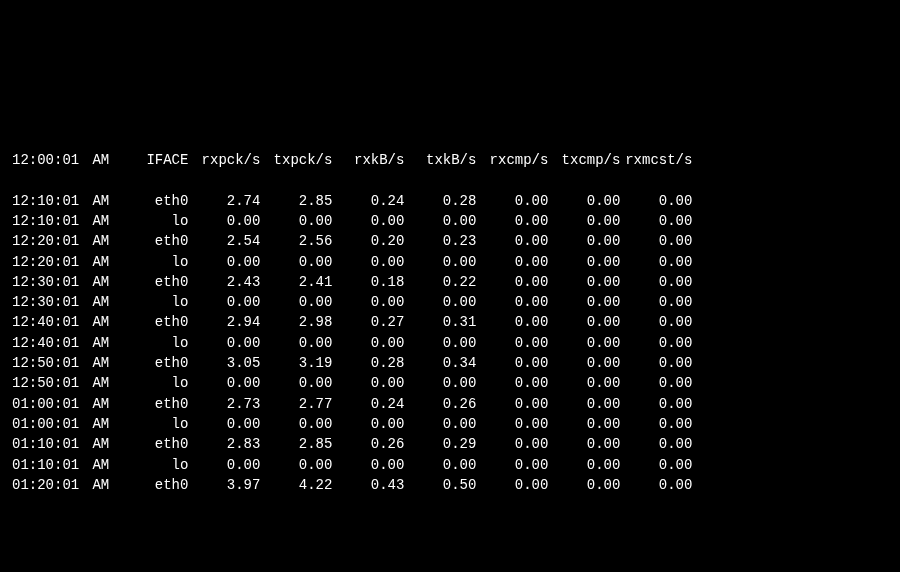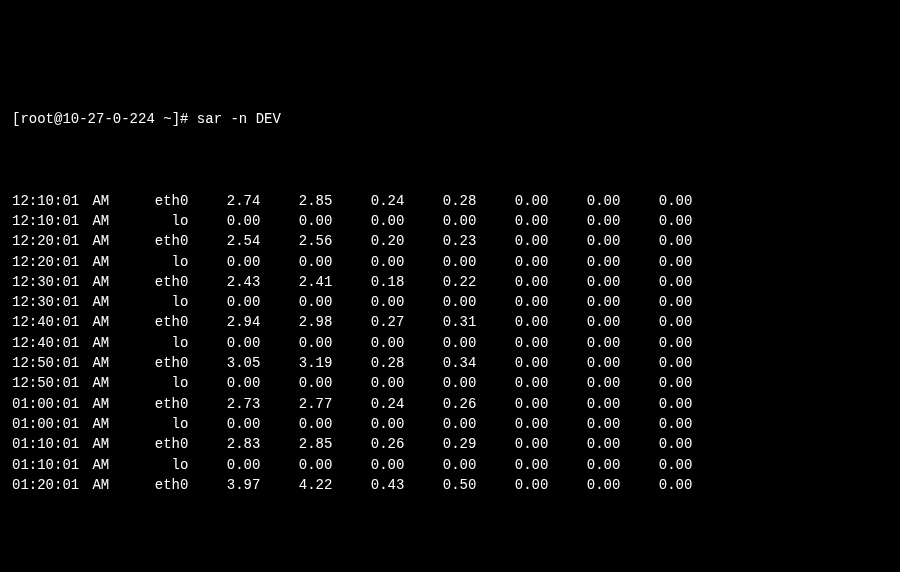--- a/index.html
+++ b/index.html
@@ -23,19 +23,19 @@
     .iface { width: 72px; text-align: right; }
     .col { width: 72px; text-align: right; }
     .header-line span { display: inline; }
   </style>
 </head>
 <body>
 
 
 
 <div>
-<div class="row"><span>[root@10-27-0-224 ~]# </span><span>sar -n DEV</span></div>
 <div class="row"> </div>
+<div class="row"><span class="cell time">12:00:01</span> <span class="cell ampm">AM</span><span class="cell iface">IFACE</span><span class="cell col">rxpck/s</span><span class="cell col">txpck/s</span><span class="cell col">rxkB/s</span><span class="cell col">txkB/s</span><span class="cell col">rxcmp/s</span><span class="cell col">txcmp/s</span><span class="cell col">rxmcst/s</span></div>
 <div id="data-rows"><div class="row"><span class="cell time">12:10:01</span> <span class="cell ampm">AM</span><span class="cell iface">eth0</span><span class="cell col">2.74</span><span class="cell col">2.85</span><span class="cell col">0.24</span><span class="cell col">0.28</span><span class="cell col">0.00</span><span class="cell col">0.00</span><span class="cell col">0.00</span></div><div class="row"><span class="cell time">12:10:01</span> <span class="cell ampm">AM</span><span class="cell iface">lo</span><span class="cell col">0.00</span><span class="cell col">0.00</span><span class="cell col">0.00</span><span class="cell col">0.00</span><span class="cell col">0.00</span><span class="cell col">0.00</span><span class="cell col">0.00</span></div><div class="row"><span class="cell time">12:20:01</span> <span class="cell ampm">AM</span><span class="cell iface">eth0</span><span class="cell col">2.54</span><span class="cell col">2.56</span><span class="cell col">0.20</span><span class="cell col">0.23</span><span class="cell col">0.00</span><span class="cell col">0.00</span><span class="cell col">0.00</span></div><div class="row"><span class="cell time">12:20:01</span> <span class="cell ampm">AM</span><span class="cell iface">lo</span><span class="cell col">0.00</span><span class="cell col">0.00</span><span class="cell col">0.00</span><span class="cell col">0.00</span><span class="cell col">0.00</span><span class="cell col">0.00</span><span class="cell col">0.00</span></div><div class="row"><span class="cell time">12:30:01</span> <span class="cell ampm">AM</span><span class="cell iface">eth0</span><span class="cell col">2.43</span><span class="cell col">2.41</span><span class="cell col">0.18</span><span class="cell col">0.22</span><span class="cell col">0.00</span><span class="cell col">0.00</span><span class="cell col">0.00</span></div><div class="row"><span class="cell time">12:30:01</span> <span class="cell ampm">AM</span><span class="cell iface">lo</span><span class="cell col">0.00</span><span class="cell col">0.00</span><span class="cell col">0.00</span><span class="cell col">0.00</span><span class="cell col">0.00</span><span class="cell col">0.00</span><span class="cell col">0.00</span></div><div class="row"><span class="cell time">12:40:01</span> <span class="cell ampm">AM</span><span class="cell iface">eth0</span><span class="cell col">2.94</span><span class="cell col">2.98</span><span class="cell col">0.27</span><span class="cell col">0.31</span><span class="cell col">0.00</span><span class="cell col">0.00</span><span class="cell col">0.00</span></div><div class="row"><span class="cell time">12:40:01</span> <span class="cell ampm">AM</span><span class="cell iface">lo</span><span class="cell col">0.00</span><span class="cell col">0.00</span><span class="cell col">0.00</span><span class="cell col">0.00</span><span class="cell col">0.00</span><span class="cell col">0.00</span><span class="cell col">0.00</span></div><div class="row"><span class="cell time">12:50:01</span> <span class="cell ampm">AM</span><span class="cell iface">eth0</span><span class="cell col">3.05</span><span class="cell col">3.19</span><span class="cell col">0.28</span><span class="cell col">0.34</span><span class="cell col">0.00</span><span class="cell col">0.00</span><span class="cell col">0.00</span></div><div class="row"><span class="cell time">12:50:01</span> <span class="cell ampm">AM</span><span class="cell iface">lo</span><span class="cell col">0.00</span><span class="cell col">0.00</span><span class="cell col">0.00</span><span class="cell col">0.00</span><span class="cell col">0.00</span><span class="cell col">0.00</span><span class="cell col">0.00</span></div><div class="row"><span class="cell time">01:00:01</span> <span class="cell ampm">AM</span><span class="cell iface">eth0</span><span class="cell col">2.73</span><span class="cell col">2.77</span><span class="cell col">0.24</span><span class="cell col">0.26</span><span class="cell col">0.00</span><span class="cell col">0.00</span><span class="cell col">0.00</span></div><div class="row"><span class="cell time">01:00:01</span> <span class="cell ampm">AM</span><span class="cell iface">lo</span><span class="cell col">0.00</span><span class="cell col">0.00</span><span class="cell col">0.00</span><span class="cell col">0.00</span><span class="cell col">0.00</span><span class="cell col">0.00</span><span class="cell col">0.00</span></div><div class="row"><span class="cell time">01:10:01</span> <span class="cell ampm">AM</span><span class="cell iface">eth0</span><span class="cell col">2.83</span><span class="cell col">2.85</span><span class="cell col">0.26</span><span class="cell col">0.29</span><span class="cell col">0.00</span><span class="cell col">0.00</span><span class="cell col">0.00</span></div><div class="row"><span class="cell time">01:10:01</span> <span class="cell ampm">AM</span><span class="cell iface">lo</span><span class="cell col">0.00</span><span class="cell col">0.00</span><span class="cell col">0.00</span><span class="cell col">0.00</span><span class="cell col">0.00</span><span class="cell col">0.00</span><span class="cell col">0.00</span></div><div class="row"><span class="cell time">01:20:01</span> <span class="cell ampm">AM</span><span class="cell iface">eth0</span><span class="cell col">3.97</span><span class="cell col">4.22</span><span class="cell col">0.43</span><span class="cell col">0.50</span><span class="cell col">0.00</span><span class="cell col">0.00</span><span class="cell col">0.00</span></div></div>
 </div>
 
 
 
 
 </body></html>

